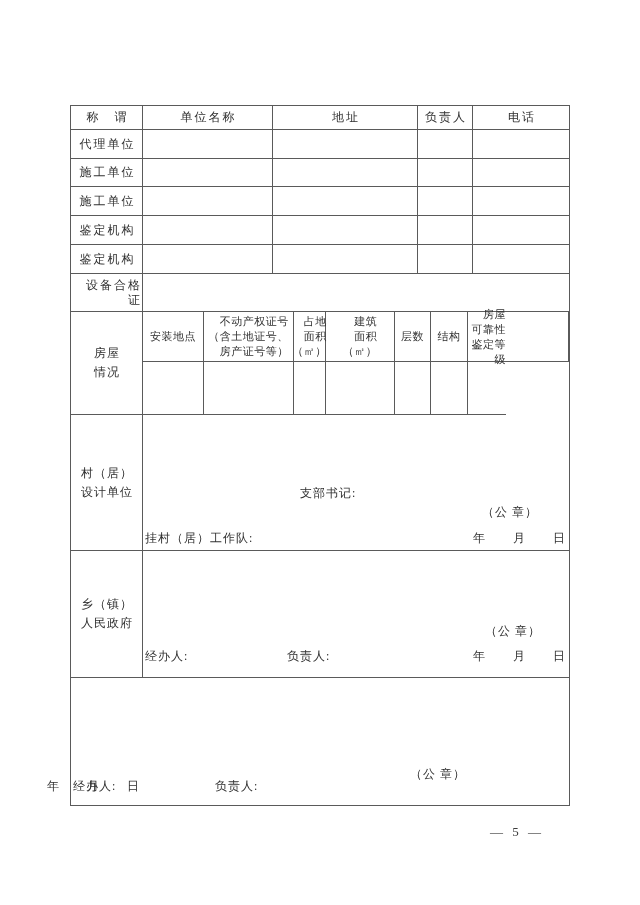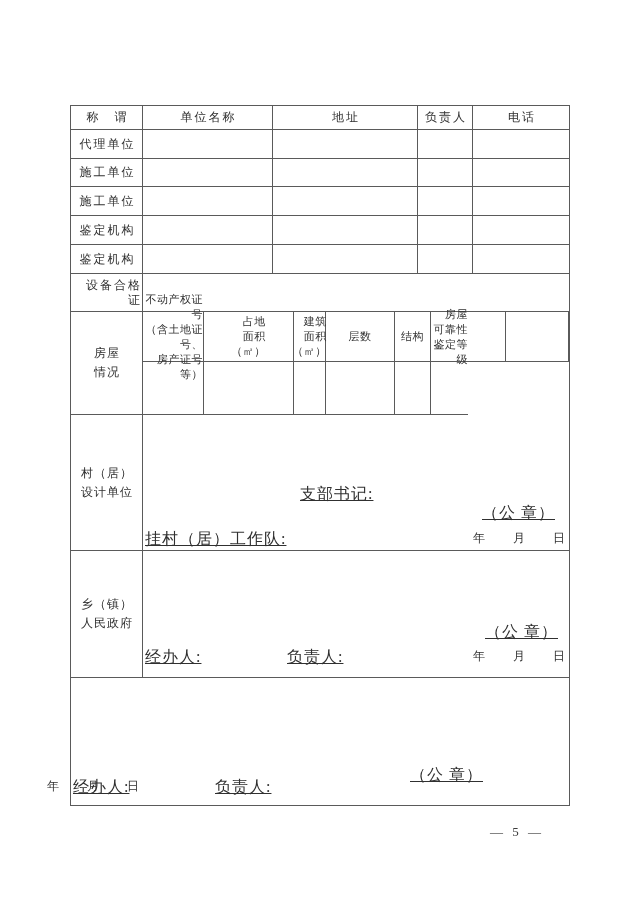--- a/index.html
+++ b/index.html
@@ -36,21 +36,21 @@
   .sec-village  { grid-template-rows:136px; }
   .sec-township { grid-template-rows:127px; }
   .sec-county   { flex:1; }
 
   .hdr, .rowlab { letter-spacing:2px; padding-left:2px; }
   .multi { white-space:pre-line; line-height:19px; letter-spacing:1px; padding-left:1px; }
   .house-label { grid-row:1 / 3; }
   .house-h { white-space:pre-line; font-size:11px; line-height:15px; letter-spacing:0.5px; }
 
   .op-content { position:relative; }
-  .op-item { position:absolute; font-size:16px; letter-spacing:1px; white-space:nowrap;text-decoration:underline; }
+  .op-item { position:absolute; font-size:12px; letter-spacing:1px; white-space:nowrap; }
   .date-group { position:absolute; display:flex; gap:28px; font-size:12px; }
 
   .v-secretary { left:157px; top:71px; }
   .v-seal      { left:339px; top:90px; }
   .v-workteam  { left:2px;  bottom:4px; }
   .v-date      { right:4px; bottom:4px; }
 
   .t-seal        { left:342px; top:73px; }
   .t-handler     { left:2px;   bottom:13px; }
   .t-responsible { left:144px; bottom:13px; }
@@ -111,20 +111,21 @@
     </div>
 
     <div class="sec sec-cert">
       <div class="cell rowlab">设备合格证</div>
       <div class="cell no-r"></div>
     </div>
 
     <div class="sec sec-house">
       <div class="cell multi house-label">房屋
 情况</div>
+      <div class="cell house-h">安装地点</div>
       <div class="cell house-h">不动产权证号
 （含土地证号、
 房产证号等）</div>
       <div class="cell house-h">占地
 面积
 （㎡）</div>
       <div class="cell house-h">建筑
 面积
 （㎡）</div>
       <div class="cell house-h">层数</div>

